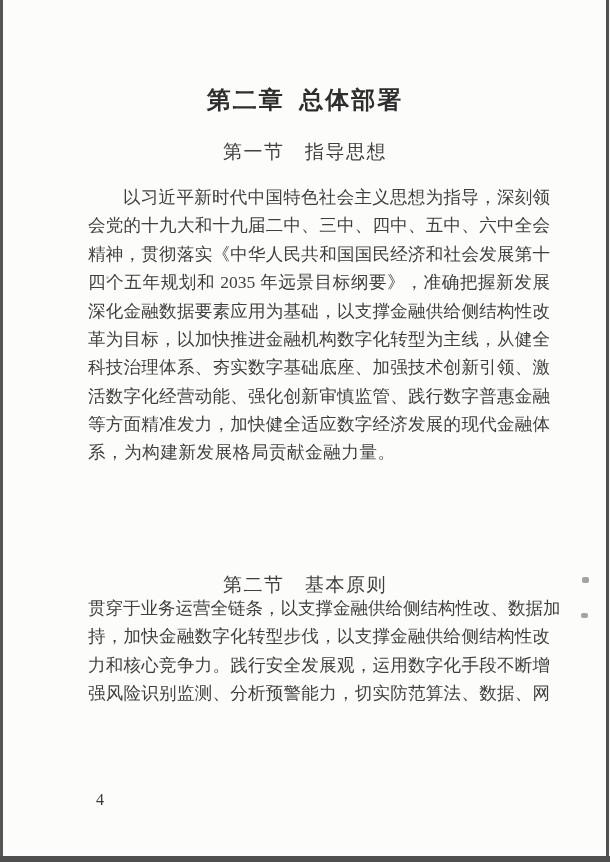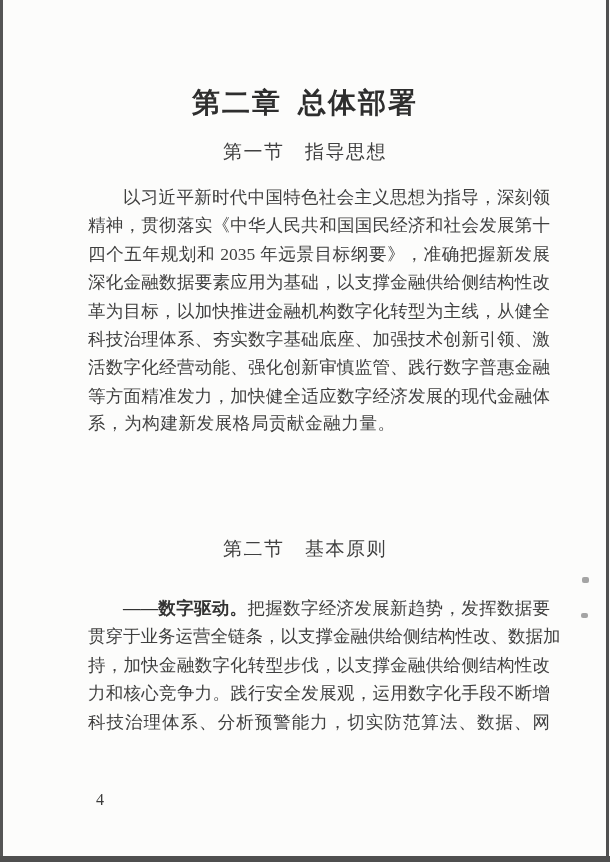--- a/index.html
+++ b/index.html
@@ -47,39 +47,39 @@
   .speck    { left: 106px; top: 276px; width: 3px; height: 3px; opacity: 0.5; }
 
   .chapter-title {
     position: absolute;
     left: 0; top: 84px;
     width: 100%;
     margin: 0;
     text-align: center;
     font-family: "Liberation Sans", sans-serif;
     font-weight: 700;
-    font-size: 28px;
+    font-size: 24px;
     letter-spacing: 2px;
     word-spacing: 6px;
     color: #2e2e2e;
   }
   .section-title {
     position: absolute;
     left: 0;
     width: 100%;
     margin: 0;
     text-align: center;
     font-family: "Liberation Serif", serif;
     font-weight: 500;
     font-size: 19px;
     letter-spacing: 1.5px;
     color: #404040;
   }
   .section-title.s1 { top: 139px; }
-  .section-title.s2 { top: 536px; }
+  .section-title.s2 { top: 572px; }
 
   .para {
     position: absolute;
     left: 88px;
     width: 462px;
     font-size: 17.5px;
     line-height: 28.4px;
     color: #3f3f3f;
   }
   .para.p1 { top: 183px; }
@@ -121,35 +121,35 @@
   <div class="smudge smudge-1"></div>
   <div class="smudge smudge-2"></div>
   <div class="smudge speck"></div>
 
   <h1 class="chapter-title">第二章 总体部署</h1>
 
   <h2 class="section-title s1">第一节　指导思想</h2>
 
   <div class="para p1">
     <div class="line indent">以习近平新时代中国特色社会主义思想为指导，深刻领</div>
+    <div class="line">会党的十九大和十九届二中、三中、四中、五中、六中全会</div>
     <div class="line">精神，贯彻落实《中华人民共和国国民经济和社会发展第十</div>
     <div class="line">四个五年规划和 2035 年远景目标纲要》，准确把握新发展</div>
     <div class="line">深化金融数据要素应用为基础，以支撑金融供给侧结构性改</div>
     <div class="line">革为目标，以加快推进金融机构数字化转型为主线，从健全</div>
     <div class="line">科技治理体系、夯实数字基础底座、加强技术创新引领、激</div>
     <div class="line">活数字化经营动能、强化创新审慎监管、践行数字普惠金融</div>
     <div class="line">等方面精准发力，加快健全适应数字经济发展的现代金融体</div>
     <div class="line last">系，为构建新发展格局贡献金融力量。</div>
   </div>
 
   <h2 class="section-title s2">第二节　基本原则</h2>
 
   <div class="para p2">
-    <div class="line indent"><span class="lead">——数字驱动。</span><span>把握数字经济发展新趋势，发挥数据要</span></div>
     <div class="line">贯穿于业务运营全链条，以支撑金融供给侧结构性改、数据加</div>
     <div class="line">持，加快金融数字化转型步伐，以支撑金融供给侧结构性改</div>
     <div class="line">力和核心竞争力。践行安全发展观，运用数字化手段不断增</div>
-    <div class="line">科技治理体系、分析预警能力，切实防范算法、数据、网</div>
+    <div class="line">强风险识别监测、分析预警能力，切实防范算法、数据、网</div>
   </div>
 
   <div class="page-number">4</div>
 
 </div>
 
 </body></html>

